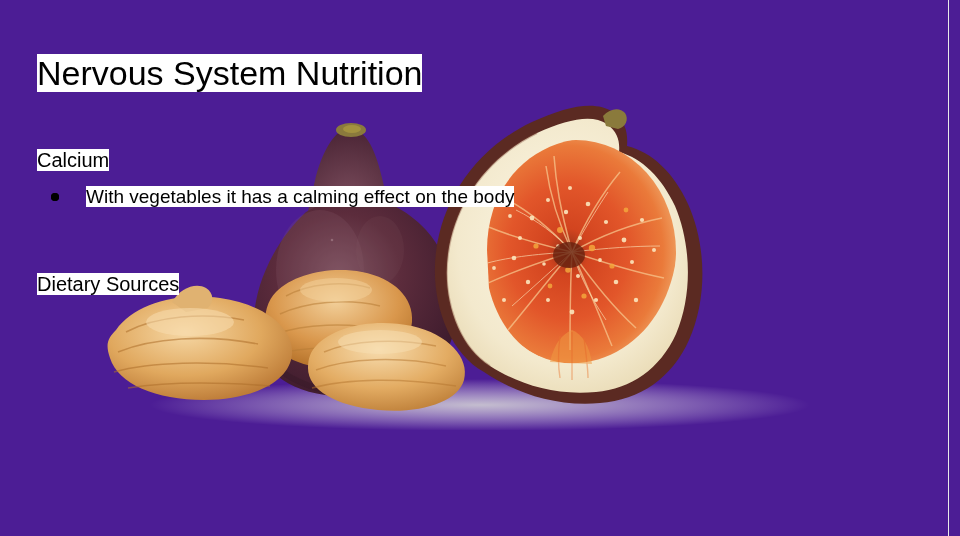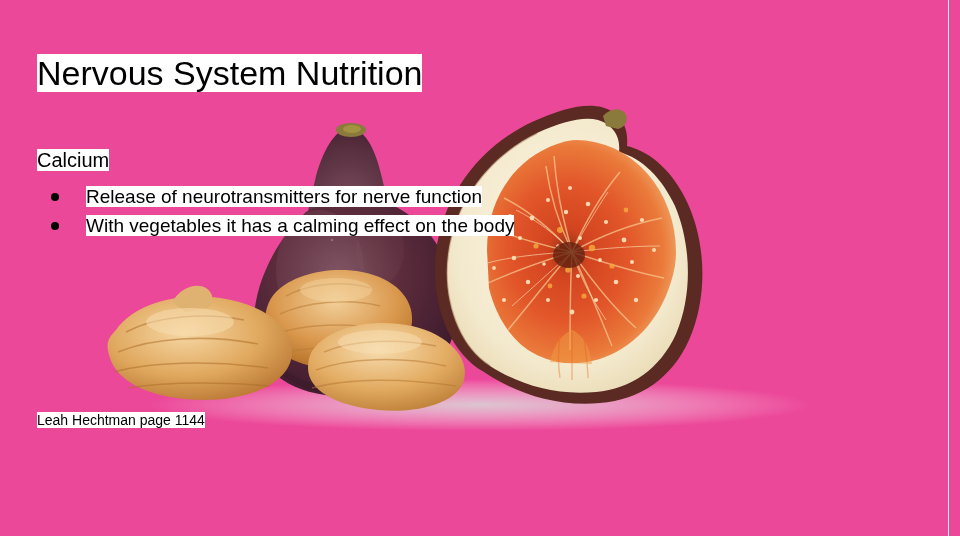--- a/index.html
+++ b/index.html
@@ -7,21 +7,21 @@
     padding: 0;
     background: #ffffff;
   }
   body {
     font-family: "Liberation Sans", sans-serif;
   }
   #slide {
     position: relative;
     width: 960px;
     height: 536px;
-    background: #ec4899;
+    background: #4c1d95;
     overflow: hidden;
   }
   
   #edge-rule {
     position: absolute;
     top: 0;
     right: 11px;
     width: 1px;
     height: 536px;
     background: #e9e9e9;
@@ -345,30 +345,29 @@
       <span class="hl">Nervous System Nutrition</span>
     </div>
 
     <div id="subhead-calcium">
       <span class="hl">Calcium</span>
     </div>
 
     <ul id="bullet-list">
       <li>
         <span class="dot"></span>
-        <span class="hl">Release of neurotransmitters for nerve function</span>
       </li>
       <li>
         <span class="dot"></span>
         <span class="hl">With vegetables it has a calming effect on the body</span>
       </li>
     </ul>
 
-
-
-    <div id="citation">
-      <span class="hl">Leah Hechtman page 1144</span>
+    <div id="subhead-dietary">
+      <span class="hl">Dietary Sources</span>
     </div>
+
+
 
   </div>
 
   <div id="edge-rule"></div>
 </div>
 
 </body></html>

